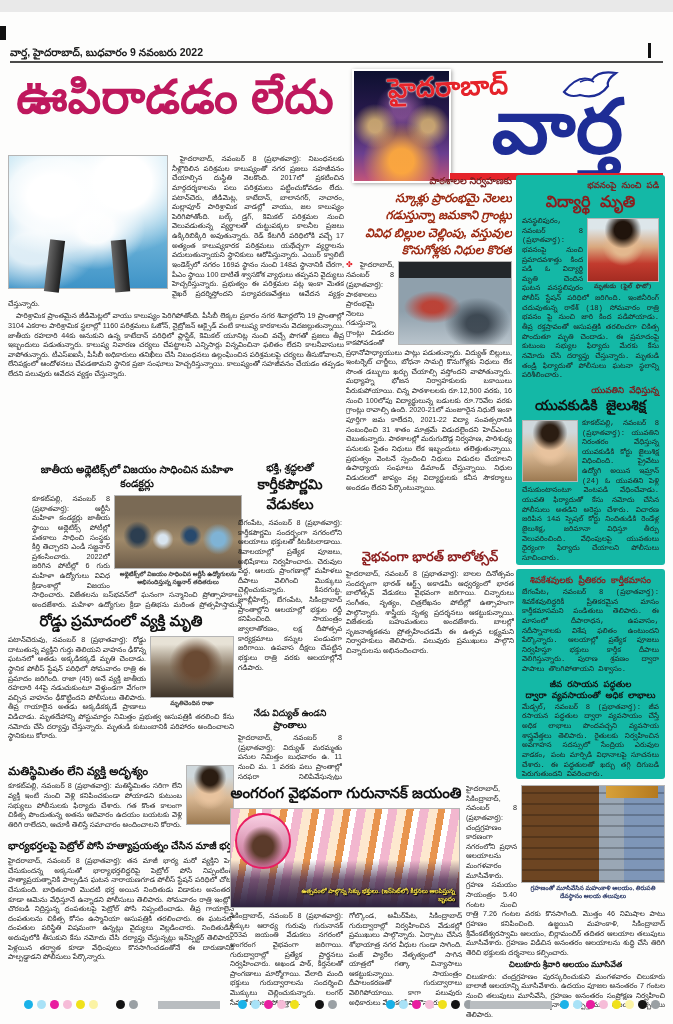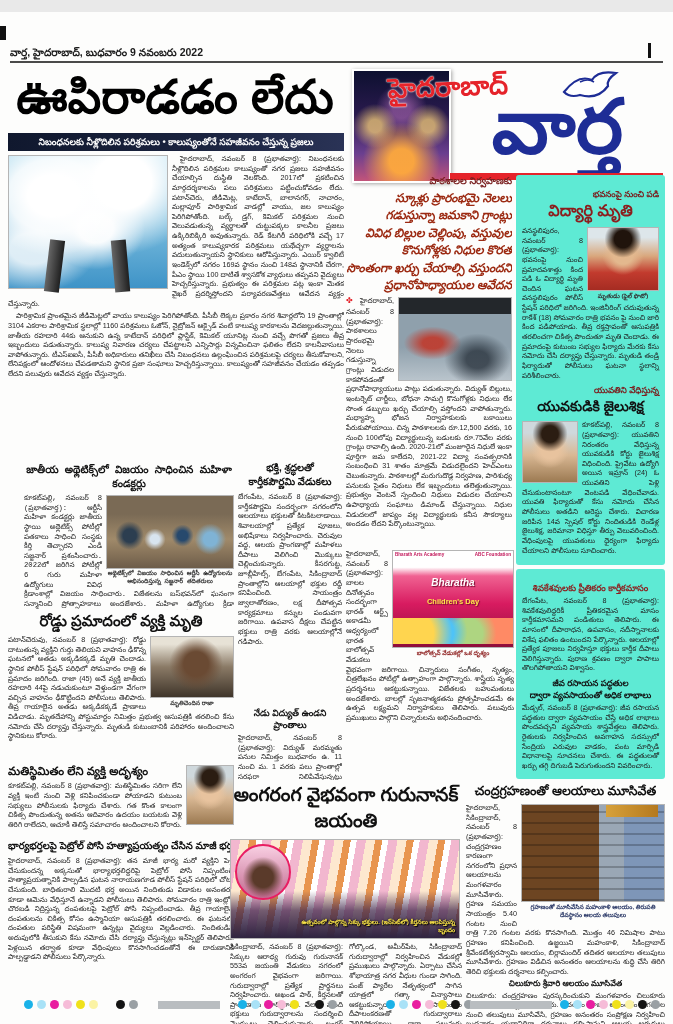--- a/index.html
+++ b/index.html
@@ -8,28 +8,28 @@
   .abs{position:absolute;}
   .art{position:absolute;overflow:hidden;}
   .body{font-size:7.2px;line-height:1.34;text-align:justify;color:#1d1d1d;}
   .body p{margin:0 0 3px 0;text-indent:8px;}
   .dl{font-weight:bold;}
   .fl-r{float:right;margin:1px 0 3px 4px;}
   .fl-l{float:left;margin:1px 4px 3px 0;}
   .caption{font-size:6.1px;font-weight:bold;color:#333;text-align:center;line-height:1.25;margin-top:1px;}
   .photo{border:1px solid #b5b5b5;box-sizing:border-box;}
   
-  .h-main{font-size:47px;font-weight:bold;color:#000000;text-align:center;line-height:62px;white-space:nowrap;}
+  .h-main{font-size:47px;font-weight:bold;color:#be185d;text-align:center;line-height:62px;white-space:nowrap;}
   .strip{background:linear-gradient(90deg,#10182e,#1b2440 60%,#2a3356);color:#fff;font-size:9.2px;
          font-weight:bold;text-align:center;line-height:18px;white-space:nowrap;overflow:hidden;}
   .kicker{font-size:9.5px;font-weight:bold;color:#7a2020;text-align:right;margin:0 0 1px 0;}
   .hl{font-weight:bold;color:#111;text-align:center;margin:0;}
   .maroon{color:#8c1d1d;}
   .subline{font-size:12px;font-weight:bold;color:#9c2a12;text-align:right;line-height:1.45;font-style:italic;}
-  .cream{background:#5eead4;border-radius:3px;padding:14px 6px;}
+  .cream{background:#14b8a6;border-radius:3px;padding:6px 6px;font-family:Liberation Mono, monospace;}
   
   .brand{font-size:80px;font-weight:bold;color:#1e2d96;text-align:center;line-height:86px;transform:scaleY(.95);white-space:nowrap;}
   .city{font-size:27px;font-weight:bold;color:#e5232a;text-shadow:0 0 2px #fff,0 0 1px #fff;transform:rotate(-2deg);white-space:nowrap;}
   
   .img-smoke{background:
       radial-gradient(ellipse at 28% 30%, #ffffff 0 16%, rgba(255,255,255,.85) 28%, rgba(255,255,255,0) 46%),
       radial-gradient(ellipse at 72% 20%, #ffffff 0 18%, rgba(255,255,255,0) 48%),
       radial-gradient(ellipse at 55% 55%, rgba(255,255,255,.95) 0 14%, rgba(255,255,255,0) 40%),
       radial-gradient(ellipse at 15% 70%, rgba(255,255,255,.8) 0 12%, rgba(255,255,255,0) 34%),
       linear-gradient(180deg,#bfe3f2 0%,#7fc0e0 45%,#3e93c7 100%);position:relative;}
@@ -102,21 +102,20 @@
 <div id="page">
 
   <div class="abs" style="left:0;top:14px;width:6px;height:14px;background:#111;"></div>
 
   <div class="abs" style="left:10px;top:30px;width:653px;height:19px;border-bottom:2px solid #4a4a4a;">
     <span class="dl" style="font-size:10.5px;">వార్త, హైదరాబాద్, బుధవారం 9 నవంబరు 2022</span>
   </div>
   <div class="abs" style="left:648px;top:31px;width:3px;height:15px;background:#111;"></div>
 
   <div class="abs h-main" style="left:4px;top:54px;width:342px;height:64px;">ఊపిరాడడం లేదు</div>
-  <div class="abs strip" style="left:8px;top:121px;width:336px;height:18px;">నిబంధనలకు నీళ్లొదిలిన పరిశ్రమలు • కాలుష్యంతోనే సహజీవనం చేస్తున్న ప్రజలు</div>
 
   <div class="abs img-charminar" style="left:352px;top:57px;width:95px;height:110px;"></div>
   <div class="abs city" style="left:388px;top:60px;">హైదరాబాద్</div>
   <div class="abs" style="left:560px;top:56px;width:62px;height:36px;">
     <svg width="62" height="36" viewBox="0 0 62 36">
         <path d="M4 24 Q18 6 32 12 Q38 2 56 5 Q46 12 48 18 Q38 32 20 27 Q10 30 4 24 Z" fill="#fff" stroke="#1e2d96" stroke-width="2.2"></path>
         <path d="M20 14 Q28 10 34 14" fill="none" stroke="#1e2d96" stroke-width="1.6"></path>
       </svg>
   </div>
   <div class="abs brand" style="left:450px;top:72px;width:215px;height:90px;">వార్త</div>
@@ -126,34 +125,34 @@
     <div class="body clearfix">
       <div class="fl-l photo img-smoke" style="width:160px;height:134px;">
         <div class="stack" style="left:38px;transform:rotate(7deg);"></div>
         <div class="stack" style="left:104px;transform:rotate(-5deg);"></div>
       </div>
       <p>హైదరాబాద్, నవంబర్ 8 (ప్రభాతవార్త): నిబంధనలకు నీళ్లొదిలిన పరిశ్రమల కాలుష్యంతో నగర ప్రజలు సహజీవనం చేయాల్సిన దుస్థితి నెలకొంది. 2017లో ప్రకటించిన మార్గదర్శకాలను పలు పరిశ్రమలు పట్టించుకోవడం లేదు. పటాన్‌చెరు, జీడిమెట్ల, కాటేదాన్, బాలానగర్, నాచారం, మల్లాపూర్ పారిశ్రామిక వాడల్లో వాయు, జల కాలుష్యం పెరిగిపోతోంది. బల్క్ డ్రగ్, కెమికల్ పరిశ్రమల నుంచి వెలువడుతున్న వ్యర్థాలతో చుట్టుపక్కల కాలనీల ప్రజలు ఉక్కిరిబిక్కిరి అవుతున్నారు. రెడ్ కేటగిరీ పరిధిలోకి వచ్చే 17 అత్యంత కాలుష్యకారక పరిశ్రమలు యథేచ్ఛగా వ్యర్థాలను వదులుతున్నాయని స్థానికులు ఆరోపిస్తున్నారు. ఎయిర్ క్వాలిటీ ఇండెక్స్‌లో నగరం 169వ స్థానం నుంచి 148వ స్థానానికి చేరగా, పీఎం స్థాయి 100 దాటితే శ్వాసకోశ వ్యాధులు తప్పవని వైద్యులు హెచ్చరిస్తున్నారు. ప్రభుత్వం ఈ పరిశ్రమల పట్ల ఇంకా మెతక వైఖరే ప్రదర్శిస్తోందని పర్యావరణవేత్తలు ఆవేదన వ్యక్తం చేస్తున్నారు.</p>
       <p>పారిశ్రామిక ప్రాంతమైన జీడిమెట్లలో వాయు కాలుష్యం పెరిగిపోతోంది. పీసీబీ లెక్కల ప్రకారం నగర శివార్లలోని 19 ప్రాంతాల్లో 3104 ఎకరాల పారిశ్రామిక స్థలాల్లో 1160 పరిశ్రమలు ఓజోన్, నైట్రోజన్ ఆక్సైడ్ వంటి కాలుష్య కారకాలను వెదజల్లుతున్నాయి. జాతీయ రహదారి 44కు ఆనుకుని ఉన్న కాటేదాన్ పరిధిలో ప్లాస్టిక్, కెమికల్ యూనిట్ల నుంచి వచ్చే పొగతో ప్రజలు తీవ్ర ఇబ్బందులు పడుతున్నారు. కాలుష్య నివారణ చర్యలు చేపట్టాలని ఎన్నిసార్లు విన్నవించినా ఫలితం లేదని కాలనీవాసులు వాపోతున్నారు. టీఎస్‌ఐఐసీ, పీసీబీ అధికారులు తనిఖీలు చేసి నిబంధనలు ఉల్లంఘించిన పరిశ్రమలపై చర్యలు తీసుకోవాలని, లేనిపక్షంలో ఆందోళనలు చేపడతామని స్థానిక ప్రజా సంఘాలు హెచ్చరిస్తున్నాయి. కాలుష్యంతో సహజీవనం చేయడం తప్పడం లేదని పలువురు ఆవేదన వ్యక్తం చేస్తున్నారు.</p>
     </div>
   </div>
 
-  <div class="art" style="left:24px;top:452px;width:210px;height:146px;font-family:Liberation Mono, monospace;">
+  <div class="art" style="left:32px;top:452px;width:210px;height:146px;">
     <div class="hl" style="font-size:10.4px;">జాతీయ అథ్లెటిక్స్‌లో విజయం సాధించిన మహిళా కండక్టర్లు</div>
     <div class="body clearfix" style="margin-top:2px;">
       <div class="fl-r" style="width:128px;">
         <div class="photo img-group" style="width:128px;height:74px;"></div>
         <div class="caption">అథ్లెటిక్స్‌లో విజయం సాధించిన ఆర్టీసీ ఉద్యోగులను అభినందిస్తున్న సజ్జనార్ తదితరులు</div>
       </div>
       <span>కూకట్‌పల్లి, నవంబర్ 8 (ప్రభాతవార్త): ఆర్టీసీ మహిళా కండక్టర్లు జాతీయ స్థాయి అథ్లెటిక్స్ పోటీల్లో పతకాలు సాధించి సంస్థకు కీర్తి తెచ్చారని ఎండీ సజ్జనార్ ప్రశంసించారు. 2022లో జరిగిన పోటీల్లో 6 గురు మహిళా ఉద్యోగులు వివిధ క్రీడాంశాల్లో విజయం సాధించారు. విజేతలను బస్‌భవన్‌లో ఘనంగా సన్మానించి ప్రోత్సాహకాలు అందజేశారు. మహిళా ఉద్యోగుల క్రీడా ప్రతిభను మరింత ప్రోత్సహిస్తామని ఆయన తెలిపారు. క్రీడల్లో రాణిస్తున్న వారికి సంస్థ అండగా ఉంటుందని హామీ ఇచ్చారు.</span>
     </div>
   </div>
 
   <div class="art" style="left:238px;top:450px;width:104px;height:242px;">
     <div class="hl" style="font-size:10px;">భక్తి, శ్రద్ధలతో</div>
-    <div class="hl" style="font-size:10px;margin-bottom:2px;">కార్తీకపౌర్ణమి వేడుకలు</div>
+    <div class="hl" style="font-size:14px;margin-bottom:2px;">కార్తీకపౌర్ణమి వేడుకలు</div>
     <div class="body">బేగంపేట, నవంబర్ 8 (ప్రభాతవార్త): కార్తీకపౌర్ణమి సందర్భంగా నగరంలోని ఆలయాలు భక్తులతో కిటకిటలాడాయి. శివాలయాల్లో ప్రత్యేక పూజలు, అభిషేకాలు నిర్వహించారు. చెరువుల వద్ద, ఆలయ ప్రాంగణాల్లో మహిళలు దీపాలు వెలిగించి మొక్కులు చెల్లించుకున్నారు. కీసరగుట్ట, జూబ్లీహిల్స్, బేగంపేట, సికింద్రాబాద్ ప్రాంతాల్లోని ఆలయాల్లో భక్తుల రద్దీ కనిపించింది. సాయంత్రం జ్వాలాతోరణం, లక్ష దీపోత్సవ కార్యక్రమాలు కన్నుల పండువగా జరిగాయి. ఉపవాస దీక్షలు చేపట్టిన భక్తులు రాత్రి వరకు ఆలయాల్లోనే గడిపారు.</div>
   </div>
 
   <div class="art" style="left:238px;top:696px;width:104px;height:72px;">
     <div class="hl" style="font-size:9px;margin-bottom:1px;">నేడు విద్యుత్ ఉండని ప్రాంతాలు</div>
     <div class="body">హైదరాబాద్, నవంబర్ 8 (ప్రభాతవార్త): విద్యుత్ మరమ్మతు పనుల నిమిత్తం బుధవారం ఉ. 11 నుంచి మ. 1 వరకు పలు ప్రాంతాల్లో సరఫరా నిలిపివేస్తున్నట్లు టీఎస్ఎస్పీడీసీఎల్ తెలిపింది. అమీర్‌పేట, ఎస్ఆర్ నగర్, బోరబండ, మూసాపేట, ఎర్రగడ్డ ప్రాంతాల్లో అంతరాయం ఉంటుందని ప్రకటించింది.</div>
   </div>
 
   <div class="art" style="left:8px;top:600px;width:226px;height:150px;">
     <div class="hl" style="font-size:15px;margin-bottom:2px;">రోడ్డు ప్రమాదంలో వ్యక్తి మృతి</div>
@@ -176,42 +175,30 @@
 
   <div class="art" style="left:8px;top:828px;width:226px;height:158px;">
     <div class="hl" style="font-size:10px;text-align:left;white-space:nowrap;margin-bottom:2px;">భార్యభర్తలపై పెట్రోల్ పోసి హత్యాప్రయత్నం చేసిన మాజీ భర్త</div>
     <div class="body">హైదరాబాద్, నవంబర్ 8 (ప్రభాతవార్త): తన మాజీ భార్య మరో వ్యక్తిని పెళ్లి చేసుకుందన్న అక్కసుతో భార్యాభర్తలిద్దరిపై పెట్రోల్ పోసి నిప్పంటించి హత్యాప్రయత్నానికి పాల్పడిన ఘటన నారాయణగూడ పోలీస్ స్టేషన్ పరిధిలో చోటు చేసుకుంది. బాధితురాలి మొదటి భర్త అయిన నిందితుడు విడాకుల అనంతరం కూడా ఆమెను వేధిస్తూనే ఉన్నాడని పోలీసులు తెలిపారు. సోమవారం రాత్రి ఇంట్లోకి చొరబడి నిద్రిస్తున్న దంపతులపై పెట్రోల్ పోసి నిప్పంటించాడు. తీవ్ర గాయాలైన దంపతులను చికిత్స కోసం ఉస్మానియా ఆసుపత్రికి తరలించారు. ఈ ఘటనలో దంపతుల పరిస్థితి విషమంగా ఉన్నట్లు వైద్యులు వెల్లడించారు. నిందితుడిని అదుపులోకి తీసుకుని కేసు నమోదు చేసి దర్యాప్తు చేస్తున్నట్లు ఇన్‌స్పెక్టర్ తెలిపారు. పెళ్లయిన తర్వాత కూడా వేధింపులు కొనసాగించడంతోనే ఈ దారుణానికి పాల్పడ్డాడని పోలీసులు పేర్కొన్నారు.</div>
   </div>
 
   <div class="art" style="left:346px;top:163px;width:166px;height:372px;">
     <div class="kicker">పాఠశాలల నిర్వహణకు</div>
     <div class="subline">స్కూళ్లు ప్రారంభమై నెలలు గడుస్తున్నా జమకాని గ్రాంట్లు</div>
     <div class="subline">వివిధ బిల్లుల చెల్లింపు, వస్తువుల కొనుగోళ్లకు నిధుల కొరత</div>
-    <div class="subline" style="margin-bottom:2px;">సొంతంగా ఖర్చు చేయాల్సి వస్తుందని ప్రధానోపాధ్యాయుల ఆవేదన</div>
     <div class="body clearfix">
       <div class="fl-r photo img-class" style="width:114px;height:84px;"></div>
       <span class="divider-mark">✤</span>
       <span>హైదరాబాద్, నవంబర్ 8 (ప్రభాతవార్త): పాఠశాలలు ప్రారంభమై నెలలు గడుస్తున్నా గ్రాంట్లు విడుదల కాకపోవడంతో ప్రధానోపాధ్యాయులు పాట్లు పడుతున్నారు. విద్యుత్ బిల్లులు, ఇంటర్నెట్ చార్జీలు, బోధనా సామగ్రి కొనుగోళ్లకు నిధులు లేక సొంత డబ్బులు ఖర్చు చేయాల్సి వస్తోందని వాపోతున్నారు. మధ్యాహ్న భోజన నిర్వాహకులకు బకాయిలు పేరుకుపోయాయి. చిన్న పాఠశాలలకు రూ.12,500 వరకు, 16 నుంచి 100లోపు విద్యార్థులున్న బడులకు రూ.75వేల వరకు గ్రాంట్లు రావాల్సి ఉంది. 2020-21లో మంజూరైన నిధులే ఇంకా పూర్తిగా జమ కాలేదని, 2021-22 విద్యా సంవత్సరానికి సంబంధించి 31 శాతం మాత్రమే విడుదలైందని హెచ్ఎంలు చెబుతున్నారు. పాఠశాలల్లో మరుగుదొడ్ల నిర్వహణ, పారిశుధ్య పనులకు సైతం నిధులు లేక ఇబ్బందులు తలెత్తుతున్నాయి. ప్రభుత్వం వెంటనే స్పందించి నిధులు విడుదల చేయాలని ఉపాధ్యాయ సంఘాలు డిమాండ్ చేస్తున్నాయి. నిధుల విడుదలలో జాప్యం వల్ల విద్యార్థులకు కనీస సౌకర్యాలు అందడం లేదని పేర్కొంటున్నాయి.</span>
     </div>
   </div>
 
   <div class="art" style="left:346px;top:537px;width:168px;height:230px;">
-    <div class="body clearfix">
-      <div class="fl-r" style="width:122px;">
-        <div class="photo img-poster" style="width:122px;height:98px;">
-          <div class="poster-top">
-            <span>Bharath Arts Academy</span>
-            <span>ABC Foundation</span>
-          </div>
-          <div class="poster-title">Bharatha</div>
-          <div class="poster-sub">Children's Day</div>
-          <div class="poster-dancers"></div>
-        </div>
-        <div class="caption" style="color:#8c1d1d;">బాలోత్సవ్ వేడుకల్లో ఒక దృశ్యం</div>
-      </div>
+    <div class="hl maroon" style="font-size:13px;margin-bottom:2px;">వైభవంగా భారత్ బాలోత్సవ్</div>
+    <div class="body clearfix">
       <span>హైదరాబాద్, నవంబర్ 8 (ప్రభాతవార్త): బాలల దినోత్సవం సందర్భంగా భారత్ ఆర్ట్స్ అకాడమీ ఆధ్వర్యంలో భారత బాలోత్సవ్ వేడుకలు వైభవంగా జరిగాయి. చిన్నారులు సంగీతం, నృత్యం, చిత్రలేఖనం పోటీల్లో ఉత్సాహంగా పాల్గొన్నారు. శాస్త్రీయ నృత్య ప్రదర్శనలు ఆకట్టుకున్నాయి. విజేతలకు బహుమతులు అందజేశారు. బాలల్లో సృజనాత్మకతను ప్రోత్సహించడమే ఈ ఉత్సవ లక్ష్యమని నిర్వాహకులు తెలిపారు. పలువురు ప్రముఖులు పాల్గొని చిన్నారులను అభినందించారు.</span>
     </div>
   </div>
 
   <div class="art cream" style="left:516px;top:163px;width:149px;height:390px;box-sizing:border-box;">
     <div>
       <div class="kicker" style="font-size:8.6px;">భవనంపై నుంచి పడి</div>
       <div class="hl maroon" style="font-size:16px;margin-bottom:2px;">విద్యార్థి మృతి</div>
       <div class="body clearfix">
         <div class="fl-r" style="width:72px;">
@@ -237,33 +224,32 @@
       <div class="body">బేగంపేట, నవంబర్ 8 (ప్రభాతవార్త): శివకేశవులిద్దరికీ ప్రీతికరమైన మాసం కార్తీకమాసమని పండితులు తెలిపారు. ఈ మాసంలో దీపారాధన, ఉపవాసం, నదీస్నానాలకు విశేష ఫలితం ఉంటుందని పేర్కొన్నారు. ఆలయాల్లో ప్రత్యేక పూజలు నిర్వహిస్తూ భక్తులు కార్తీక దీపాలు వెలిగిస్తున్నారు. పురాణ శ్రవణం ద్వారా పాపాలు తొలగిపోతాయని విశ్వాసం.</div>
     </div>
     <div style="margin-top:5px;">
       <div class="hl" style="font-size:8.6px;">జీవ రసాయన పద్ధతుల</div>
       <div class="hl" style="font-size:8.6px;margin-bottom:1px;">ద్వారా వ్యవసాయంతో అధిక లాభాలు</div>
       <div class="body">మేడ్చల్, నవంబర్ 8 (ప్రభాతవార్త): జీవ రసాయన పద్ధతుల ద్వారా వ్యవసాయం చేస్తే అధిక లాభాలు పొందవచ్చని వ్యవసాయ శాస్త్రవేత్తలు తెలిపారు. రైతులకు నిర్వహించిన అవగాహన సదస్సులో సేంద్రియ ఎరువుల వాడకం, పంట మార్పిడి విధానాలపై సూచనలు చేశారు. ఈ పద్ధతులతో ఖర్చు తగ్గి దిగుబడి పెరుగుతుందని వివరించారు.</div>
     </div>
   </div>
 
   <div class="art" style="left:230px;top:772px;width:232px;height:246px;">
-    <div class="hl" style="font-size:19px;margin-bottom:3px;">అంగరంగ వైభవంగా గురునానక్ జయంతి</div>
+    <div class="hl" style="font-size:15px;margin-bottom:3px;">అంగరంగ వైభవంగా గురునానక్ జయంతి</div>
     <div class="photo img-tent" style="width:230px;height:100px;">
       <div class="inset-circle"></div>
       <div class="tent-cap">ఉత్సవంలో పాల్గొన్న సిక్కు భక్తులు. (ఇన్‌సెట్‌లో) కీర్తనలు ఆలపిస్తున్న బృందం</div>
     </div>
     <div style="display:flex;gap:6px;margin-top:3px;">
       <div class="body" style="flex:1;">సికింద్రాబాద్, నవంబర్ 8 (ప్రభాతవార్త): సిక్కుల ఆరాధ్య గురువు గురునానక్ 553వ జయంతి వేడుకలు నగరంలో అంగరంగ వైభవంగా జరిగాయి. గురుద్వారాల్లో ప్రత్యేక ప్రార్థనలు నిర్వహించారు. అఖండ పాఠ్, కీర్తనలతో ప్రాంగణాలు మార్మోగాయి. వేలాది మంది భక్తులు గురుద్వారాలను సందర్శించి మొక్కులు చెల్లించుకున్నారు. లంగర్ సేవలో భక్తులు పోటెత్తారు.</div>
       <div class="body" style="flex:1;">గోల్కొండ, అమీర్‌పేట, సికింద్రాబాద్ గురుద్వారాల్లో నిర్వహించిన వేడుకల్లో ప్రముఖులు పాల్గొన్నారు. ఏర్పాటు చేసిన శోభాయాత్ర నగర వీధుల గుండా సాగింది. పంజ్ ప్యారేల నేతృత్వంలో సాగిన యాత్రలో గత్కా విన్యాసాలు ఆకట్టుకున్నాయి. సాయంత్రం దీపాలంకరణతో గురుద్వారాలు వెలిగిపోయాయి. కాగా పలువురు అధికారులు వేడుకల్లో పాల్గొన్నారు.</div>
     </div>
   </div>
 
   <div class="art" style="left:466px;top:772px;width:199px;height:246px;">
-    <div class="hl" style="font-size:12.5px;margin-bottom:2px;">చంద్రగ్రహణంతో ఆలయాలు మూసివేత</div>
     <div class="body clearfix">
       <div class="fl-r" style="width:144px;">
         <div class="photo img-temple" style="width:144px;height:98px;">
           <div class="temple-sign"></div>
         </div>
         <div class="caption" style="color:#1e2d5e;">గ్రహణంతో మూసివేసిన మహంకాళి ఆలయం, తిరుపతి దేవస్థానం ఆలయ తలుపులు</div>
       </div>
       <span>హైదరాబాద్, సికింద్రాబాద్, నవంబర్ 8 (ప్రభాతవార్త): చంద్రగ్రహణం కారణంగా నగరంలోని ప్రధాన ఆలయాలను మంగళవారం మూసివేశారు. గ్రహణ సమయం సాయంత్రం 5.40 గంటల నుంచి రాత్రి 7.26 గంటల వరకు కొనసాగింది. మొత్తం 46 నిమిషాల పాటు గ్రహణం కనిపించింది. ఉజ్జయిని మహంకాళి, సికింద్రాబాద్ శ్రీవేంకటేశ్వరస్వామి ఆలయం, బిర్లామందిర్ తదితర ఆలయాల తలుపులు మూసివేశారు. గ్రహణం విడిచిన అనంతరం ఆలయాలను శుద్ధి చేసి తిరిగి తెరిచి భక్తులకు దర్శనాలు కల్పించారు.</span>
     </div>
     <div class="hl" style="font-size:8px;margin:2px 0 1px;">చిలుకూరు శ్రీవారి ఆలయం మూసివేత</div>

